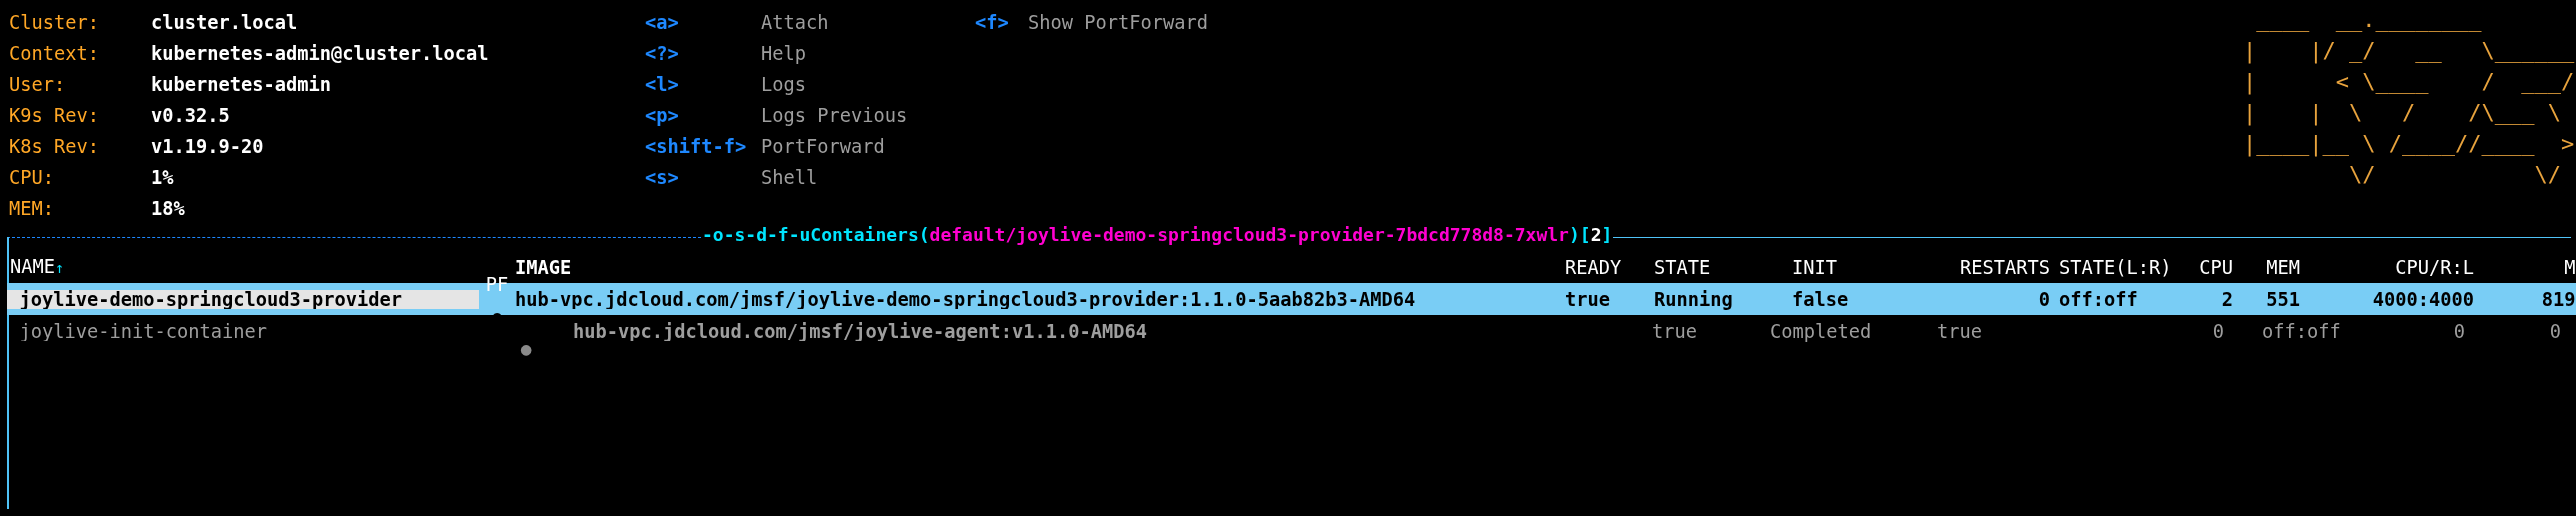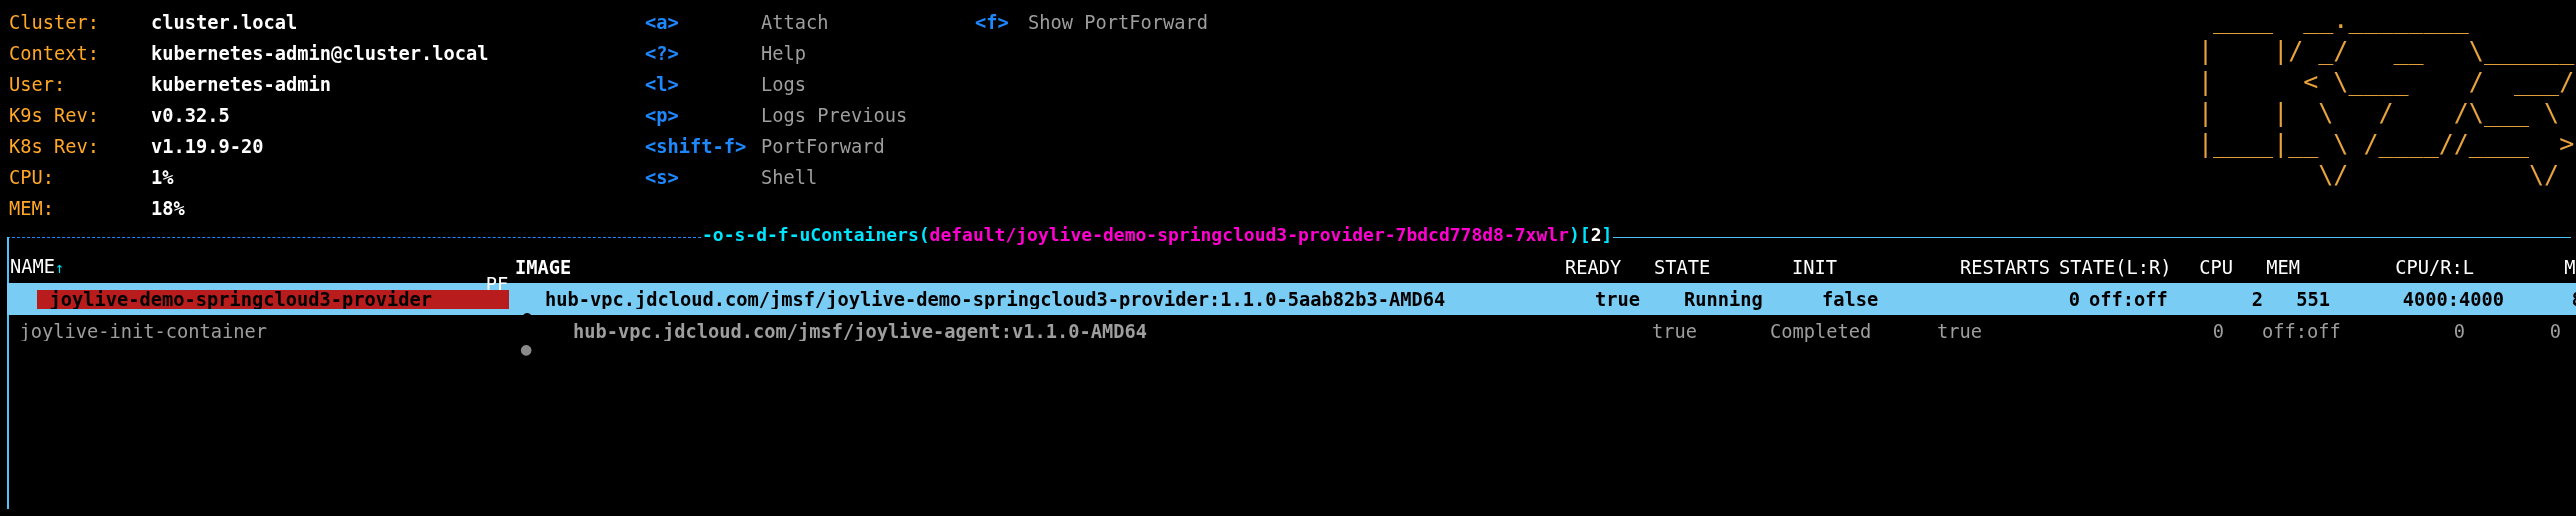--- a/index.html
+++ b/index.html
@@ -23,21 +23,21 @@
   .keys{position:absolute;left:645px;top:7.1px;}
   .keys2{position:absolute;left:975px;top:7.1px;}
   .key-row{display:flex;height:31px;align-items:center;white-space:pre;}
   .key-combo{color:#1e88ff;font-weight:bold;white-space:pre;}
   .keys .key-combo{width:116px;flex:0 0 116px;}
   .keys2 .key-combo{width:53px;flex:0 0 53px;}
   .key-desc{color:#9e9e9e;white-space:pre;}
 
   
   .logo{position:absolute;right:1.8px;top:3.6px;color:#e8a33d;
-        font-size:25px;line-height:31px;white-space:pre;letter-spacing:0px;
+        font-size:22px;line-height:31px;white-space:pre;letter-spacing:0px;
         text-align:left;}
 
   
   .frame{position:absolute;left:7.1px;top:237px;width:2564px;height:272px;}
   .frame-top{position:absolute;left:0;top:0;width:100%;height:1.8px;
              display:flex;align-items:center;}
   .dash-left{flex:0 0 694px;height:0;border-top:1.8px dashed #1e88ff;}
   .dash-right{flex:1 1 auto;height:0;border-top:1.8px solid #4fc3f7;}
   .title{position:absolute;left:694px;top:-11.6px;white-space:pre;
          font-weight:bold;font-size:18px;background:#000;padding:0 0.9px;}
@@ -67,21 +67,21 @@
   .c-memrl{flex:0 0 169px;text-align:right;}
 
   .thead .c-name{padding-left:3px;}
   .thead .c-restarts{text-align:right;}
 
   .sort-arrow{color:#00e5ff;font-size:15px;}
   .pf-dot{font-size:18px;}
   .sel .pf-dot{color:#000;}
   .dim .pf-dot{color:#8a8a8a;}
 
-  .sel .c-name{background:#b91c1c;margin-left:30px;}
+  .sel .c-name{background:#e5e5e5;}
 </style>
 </head>
 <body>
 
 <div class="screen">
 
   <div class="header">
 
     <div class="info">
       <div class="info-row">

